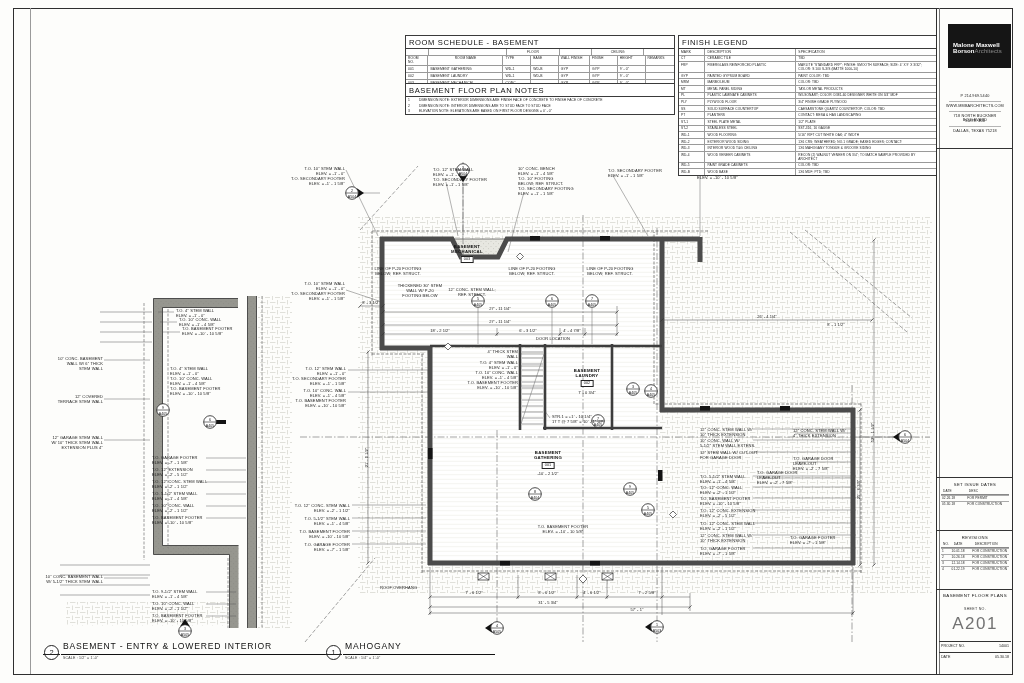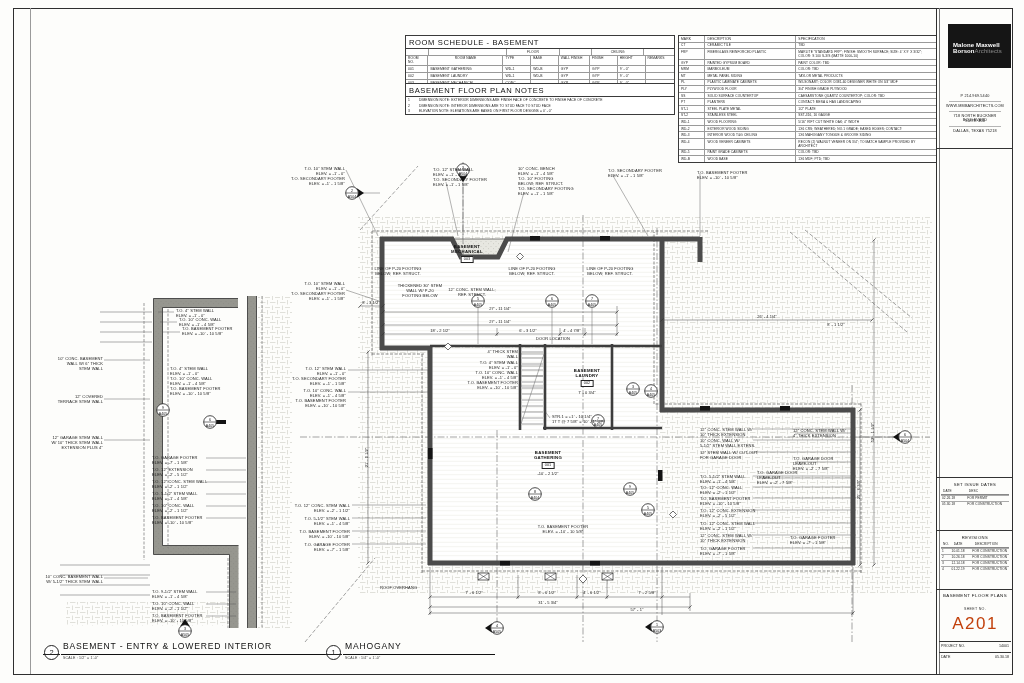--- a/index.html
+++ b/index.html
@@ -73,21 +73,21 @@
   #issue-body .tcell:nth-child(2),#issue-head .hcell:nth-child(2){width:42px;}
   #rev-body .tcell:nth-child(1),#rev-head .hcell:nth-child(1){width:8px;}
   #rev-body .tcell:nth-child(2),#rev-head .hcell:nth-child(2){width:20px;}
   #rev-body .tcell:nth-child(3),#rev-head .hcell:nth-child(3){width:38px;}
   #issue-head,#rev-head{display:flex;border-bottom:0.5px solid #888;}
   #tb-sheettitle{position:absolute;left:3px;top:585px;width:70px;text-align:center;
                  font-size:4.4px;letter-spacing:.4px;color:#111;}
   #tb-sheetno-label{position:absolute;left:3px;top:599px;width:70px;text-align:center;
                  font-size:3.6px;letter-spacing:.3px;color:#333;}
   #tb-sheetno{position:absolute;left:3px;top:606px;width:70px;text-align:center;
-              font-size:17px;letter-spacing:1.5px;color:#c2410c;}
+              font-size:17px;letter-spacing:1.5px;color:#737373;}
   .tb-kv{position:absolute;left:2px;width:72px;display:flex;justify-content:space-between;
          font-size:3.6px;padding:2px 2px 0 2px;border-top:0.7px solid #333;box-sizing:border-box;}
   
   .dtitle{position:absolute;}
   .dnum{position:absolute;width:15px;height:15px;border:0.9px solid #222;border-radius:50%;
         text-align:center;font-size:7.5px;line-height:14px;background:#fff;box-sizing:border-box;}
   .dnum::after{content:"";position:absolute;left:-2px;right:-2px;top:63%;border-top:0.7px solid #222;}
   .dtext{position:absolute;font-size:8.6px;letter-spacing:.8px;color:#111;white-space:nowrap;}
   .dline{position:absolute;border-top:1.4px solid #111;}
   .dscale{position:absolute;font-size:3.5px;letter-spacing:.2px;color:#333;white-space:nowrap;}
@@ -522,20 +522,21 @@
           <div class="tcell">DIMENSION NOTE: INTERIOR DIMENSIONS ARE TO STUD FACE TO STUD FACE</div>
         </div>
         <div class="trow">
           <div class="tcell">3</div>
           <div class="tcell">ELEVATION NOTE: ELEVATIONS ARE BASED ON FIRST FLOOR DESIGNS = 0' - 0"</div>
         </div>
       </div>
   </div>
 
   <div class="tbl" id="finish-legend">
+    <div class="tbl-title">FINISH LEGEND</div>
     <div id="fl-head">
       <div class="hcell">MARK</div>
       <div class="hcell">DESCRIPTION</div>
       <div class="hcell">SPECIFICATION</div>
     </div>
     <div id="fl-body">
         <div class="trow">
           <div class="tcell">CT</div>
           <div class="tcell">CERAMIC TILE</div>
           <div class="tcell">TBD</div>

